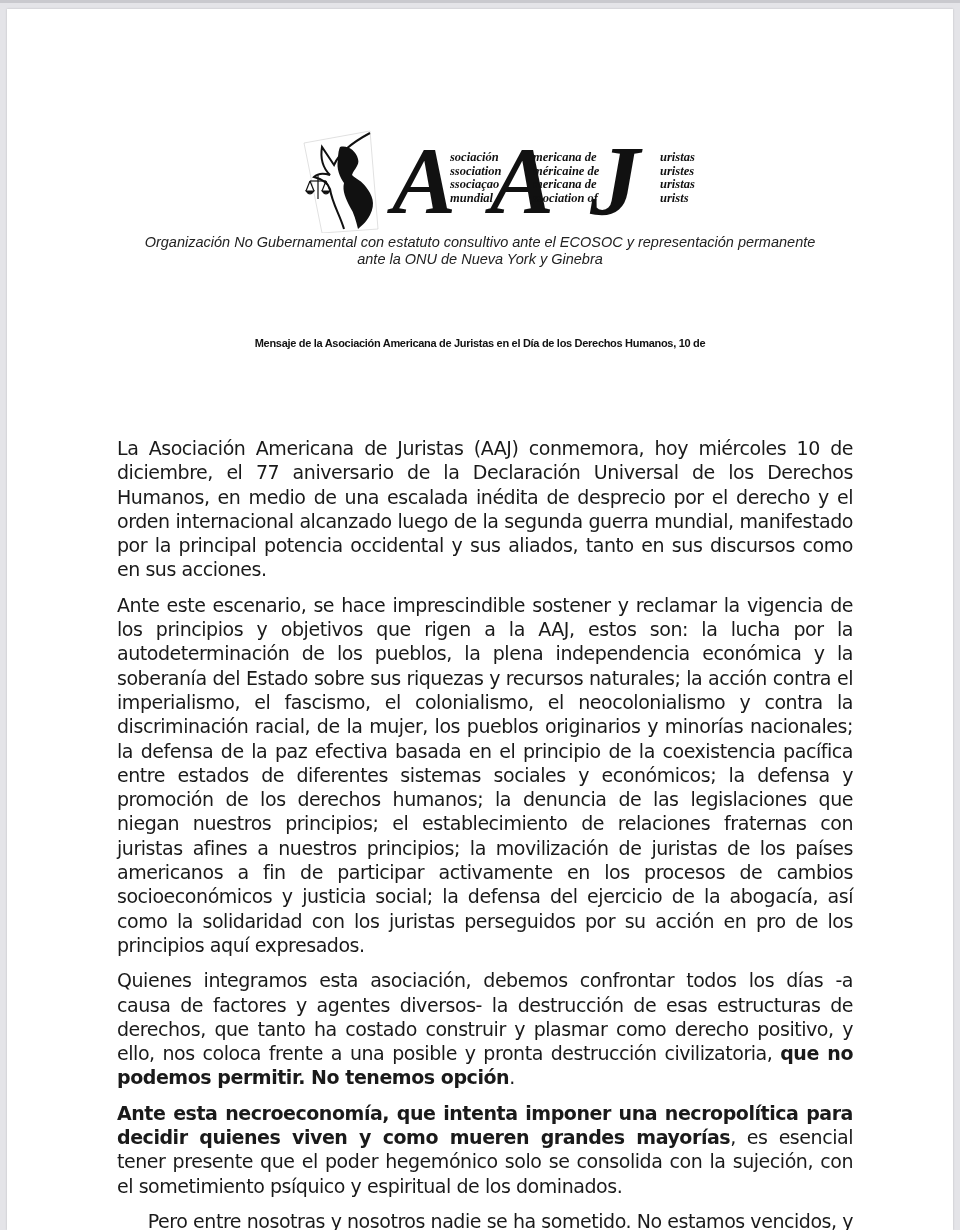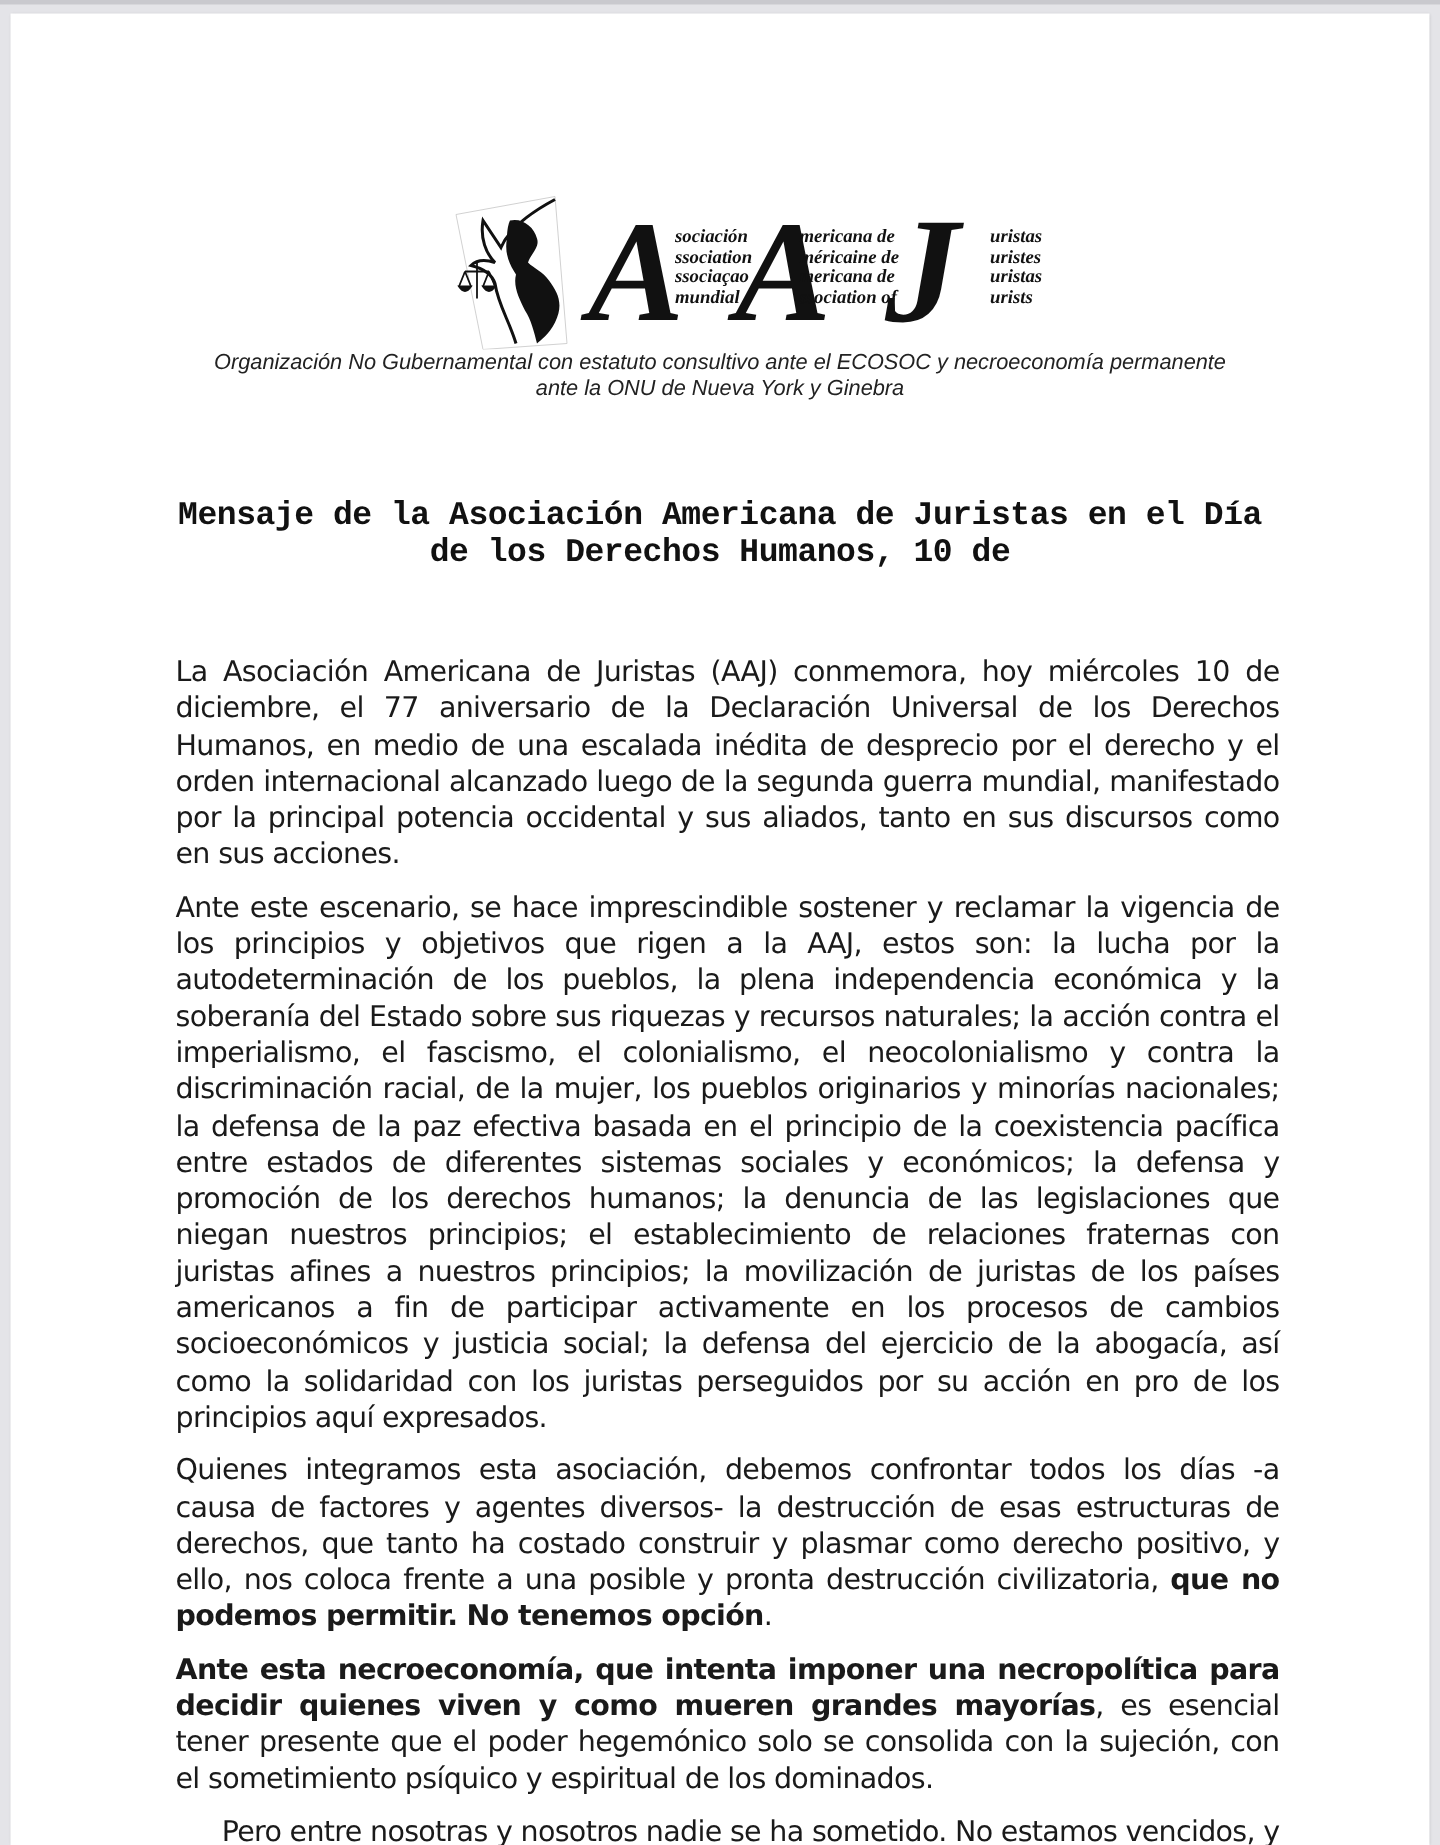--- a/index.html
+++ b/index.html
@@ -34,22 +34,22 @@
     .logo .col1 { left: 134px; }
     .logo .col2 { left: 217px; }
     .logo .col3 { left: 344px; }
     .subtitle {
       position: absolute; left: 60px; width: 826px; top: 225px;
       text-align: center; font-style: italic; font-size: 14.5px; line-height: 17px; color: #222;
       font-family: "Liberation Sans", sans-serif;
     }
     .title {
       position: absolute; left: 110px; width: 726px; top: 322px;
-      text-align: center; font-weight: bold; font-size: 22px; line-height: 25px; color: #111;
-      font-family: Liberation Mono, monospace; letter-spacing: -0.3px;
+      text-align: center; font-weight: bold; font-size: 11px; line-height: 25px; color: #111;
+      font-family: Liberation Sans, sans-serif; letter-spacing: -0.3px;
     }
     .body {
       position: absolute; left: 110px; width: 736px; top: 427px;
       font-family: "DejaVu Sans", sans-serif; font-size: 19px; line-height: 24.3px;
       color: #1a1a1a; text-align: justify; letter-spacing: -0.45px;
     }
     .body p { margin: 0 0 11px 0; }
     .body b { font-weight: bold; }
   </style>
 </head>
@@ -92,21 +92,21 @@
     <span class="bigJ">J</span>
     <div class="col col3">
       <div>uristas</div>
       <div>uristes</div>
       <div>uristas</div>
       <div>urists</div>
     </div>
   </div>
 
   <div class="subtitle">
-    <div>Organización No Gubernamental con estatuto consultivo ante el ECOSOC y necroeconomía permanente</div>
+    <div>Organización No Gubernamental con estatuto consultivo ante el ECOSOC y representación permanente</div>
     <div>ante la ONU de Nueva York y Ginebra</div>
   </div>
 
   <div class="title">
     <div>Mensaje de la Asociación Americana de Juristas en el Día de los Derechos Humanos, 10 de</div>
   </div>
 
   <div class="body">
     <p>La Asociación Americana de Juristas (AAJ) conmemora, hoy miércoles 10 de diciembre, el 77 aniversario de la Declaración Universal de los Derechos Humanos, en medio de una escalada inédita de desprecio por el derecho y el orden internacional alcanzado luego de la segunda guerra mundial,  manifestado por la principal potencia occidental y sus aliados, tanto en sus discursos como en sus acciones.</p>
     <p>Ante este escenario, se hace imprescindible sostener y reclamar la vigencia de los principios y objetivos que rigen a la AAJ, estos  son: la lucha por la autodeterminación de los pueblos, la plena independencia económica y la soberanía del Estado sobre sus riquezas y recursos naturales; la acción contra el imperialismo, el fascismo, el colonialismo, el neocolonialismo y contra la discriminación racial, de la mujer, los pueblos originarios y minorías nacionales; la defensa de la paz efectiva basada en el principio de la coexistencia pacífica entre estados de diferentes sistemas sociales y económicos; la defensa y promoción de los derechos humanos; la denuncia de las legislaciones que niegan nuestros principios; el establecimiento de relaciones fraternas con juristas afines a nuestros principios; la movilización de juristas de los países americanos a fin de participar activamente en los procesos de cambios socioeconómicos y justicia social; la defensa del ejercicio de la abogacía, así como la solidaridad con los juristas perseguidos por su acción en pro de los principios aquí expresados.</p>

